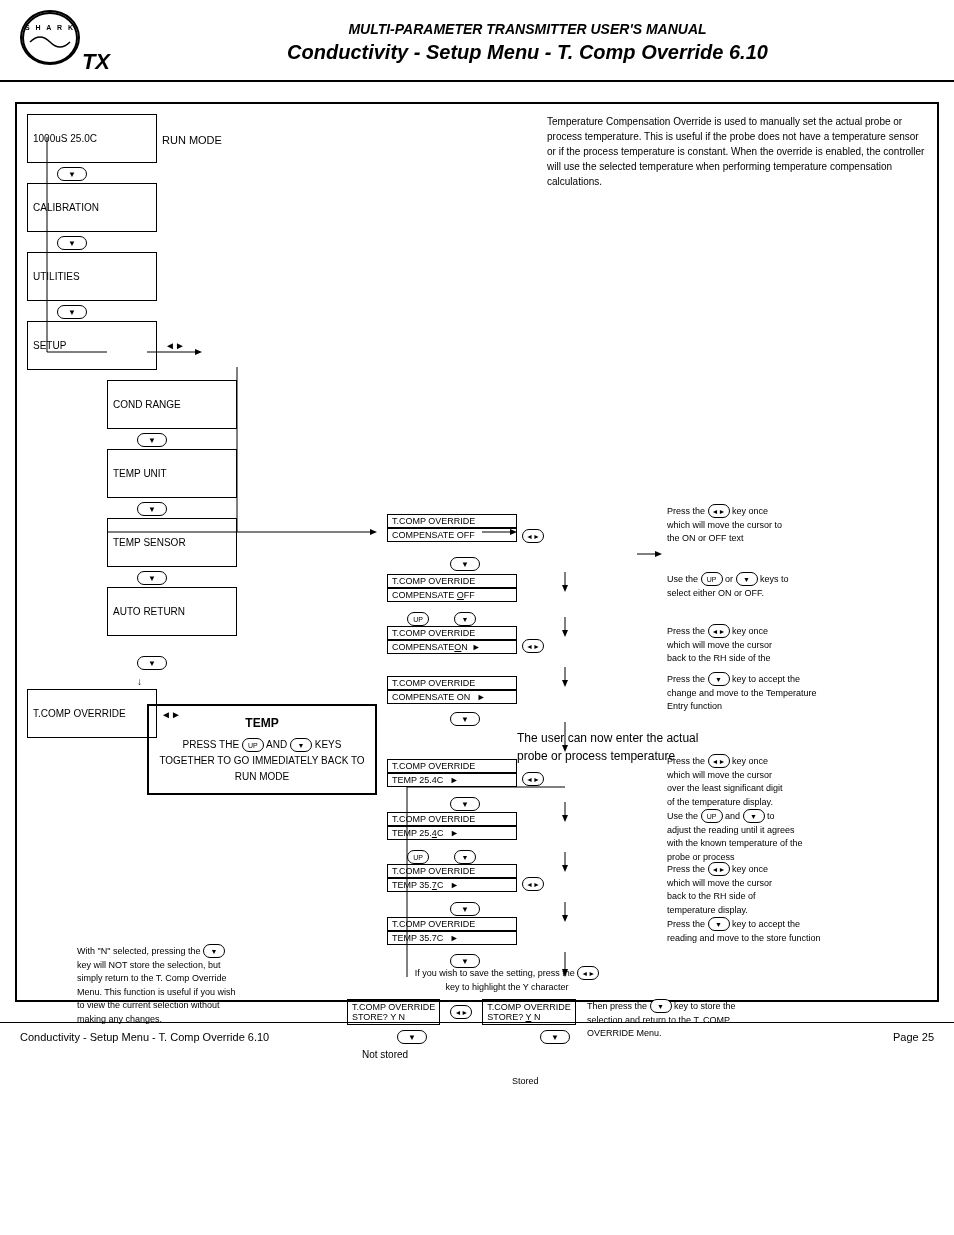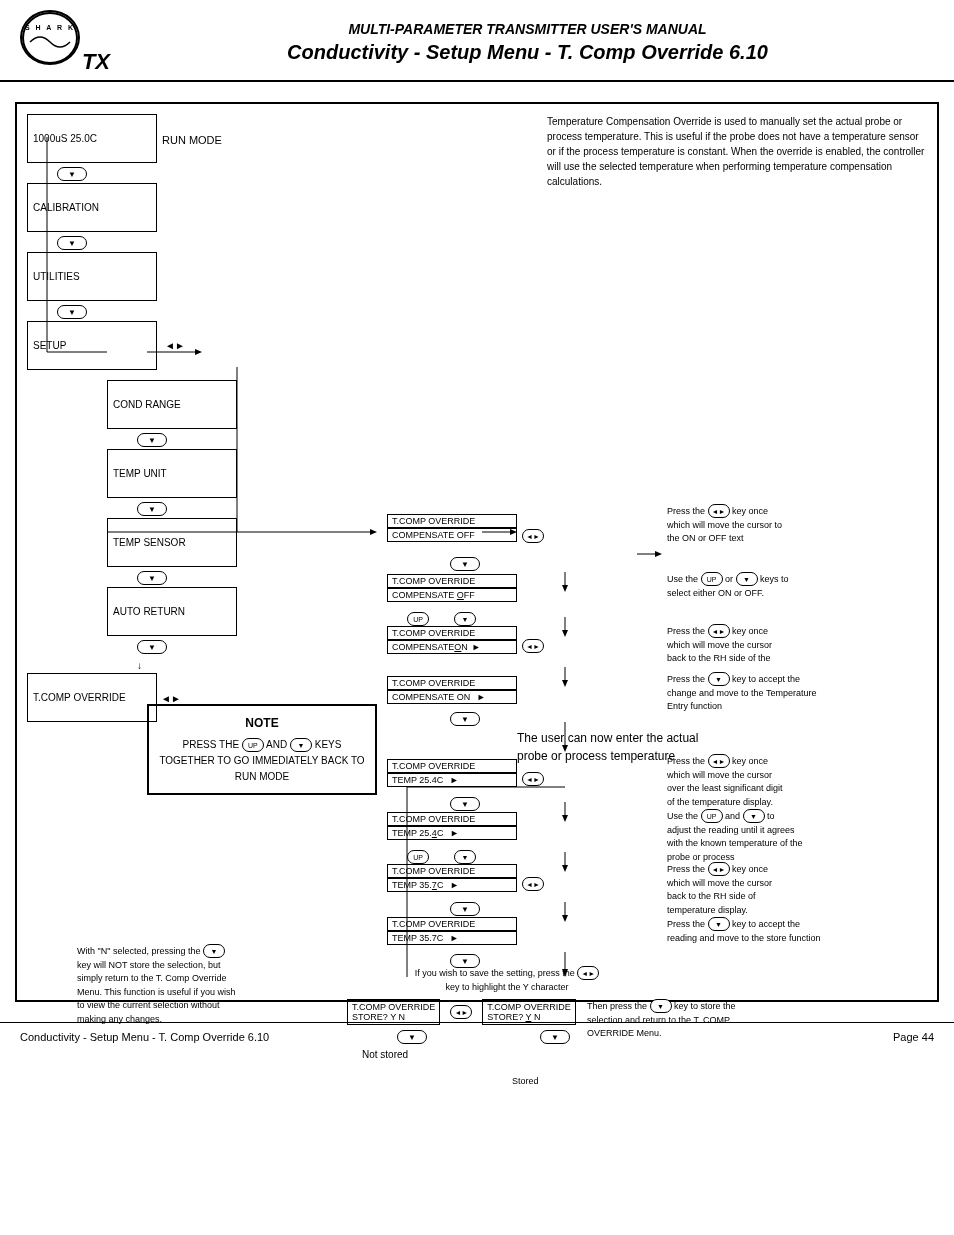--- a/index.html
+++ b/index.html
@@ -281,39 +281,39 @@
         <span class="down-arrow-btn">▼</span>
       </div>
 
       <div style="margin-left:80px;margin-bottom:2px;">
         <span class="menu-item-box">TEMP SENSOR</span>
       </div>
       <div style="margin-left:95px;margin-bottom:2px;">
         <span class="down-arrow-btn">▼</span>
       </div>
 
-      <div style="margin-left:80px;margin-bottom:2px;">
+      <div style="margin-left:80px;margin-bottom:18px;">
         <span class="menu-item-box">AUTO RETURN</span>
       </div>
       <div style="margin-left:95px;margin-bottom:6px;">
         <span class="down-arrow-btn">▼</span>
       </div>
 
       <div style="margin-left:110px;margin-bottom:2px;font-size:10px;">↓</div>
 
       <div style="display:flex;align-items:center;margin-bottom:2px;">
         <span class="menu-item-box">T.COMP OVERRIDE</span>
         <span style="margin:0 4px;font-size:10px;">◄►</span>
       </div>
 
     </div>
 
     <div style="position:absolute;left:130px;top:600px;width:230px;">
       <div class="note-box">
-        <div style="font-weight:bold;font-size:12px;">NOTE</div>
+        <div style="font-weight:bold;font-size:12px;">TEMP</div>
         <div style="font-size:10px;margin-top:4px;">
           PRESS THE <span class="nav-btn">UP</span> AND <span class="nav-btn">▼</span> KEYS<br>
           TOGETHER TO GO IMMEDIATELY BACK TO<br>
           RUN MODE
         </div>
       </div>
     </div>
 
     <div class="description-text">
       <span>Temperature Compensation Override is used to manually set the actual probe or process temperature. This is useful if the probe does not have a temperature sensor or if the process temperature is constant. When the override is enabled, the controller will use the selected temperature when performing temperature compensation calculations.</span>
@@ -513,14 +513,14 @@
       Then press the <span class="nav-btn">▼</span> key to store the<br>
       selection and return to the T. COMP<br>
       OVERRIDE Menu.
     </div>
 
   </div>
 </div>
 
 <div class="footer">
   <span>Conductivity - Setup Menu - T. Comp Override 6.10</span>
-  <span>Page 44</span>
+  <span>Page 25</span>
 </div>
 
 </body></html>

